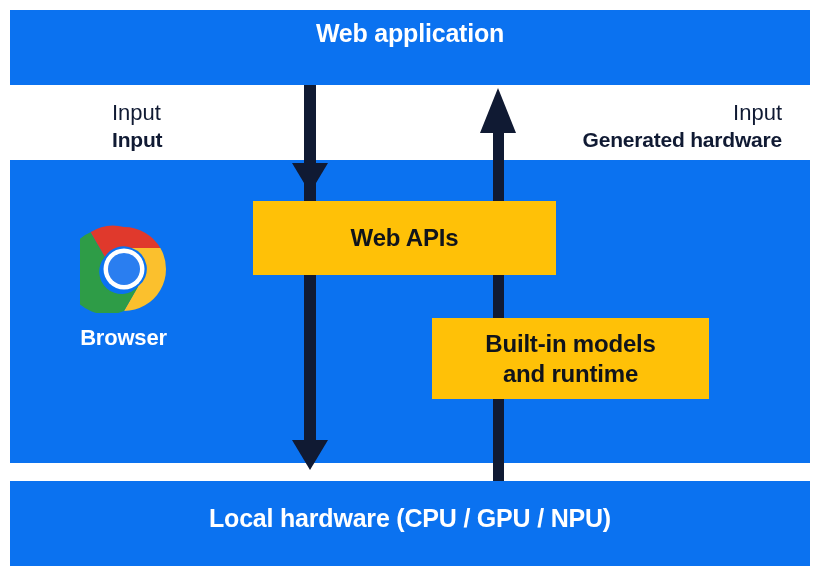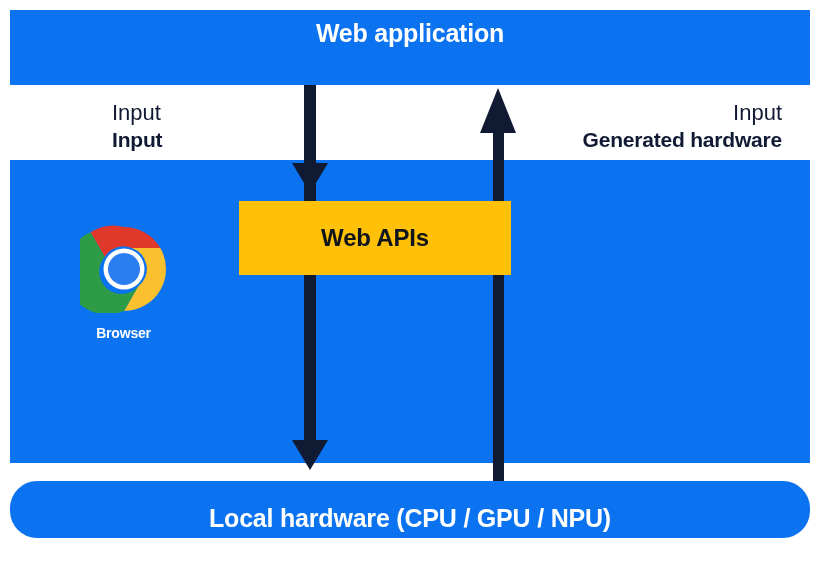--- a/index.html
+++ b/index.html
@@ -20,21 +20,21 @@
 
   
   .band {
     position: absolute;
     left: 10px;
     width: 800px;
     background: #0b72f0;
   }
   #band-web-application { top: 10px;  height: 75px; }
   #band-browser         { top: 160px; height: 303px; }
-  #band-local-hardware  { top: 481px; height: 57px; border-radius: 27px; }
+  #band-local-hardware  { top: 481px; height: 86px; }
 
   .band-title {
     position: absolute;
     left: 0;
     width: 100%;
     text-align: center;
     color: #ffffff;
     font-weight: 700;
     font-size: 25px;
     letter-spacing: -0.2px;
@@ -78,42 +78,42 @@
     left: 60px;
     top: 225px;
     width: 127px;
     text-align: center;
   }
   #chrome-icon { display: block; margin: 0 auto; }
   #browser-label {
     display: block;
     margin-top: 8px;
     color: #ffffff;
-    font-size: 14px;
+    font-size: 22px;
     font-weight: 700;
     letter-spacing: -0.2px;
   }
 
   
   .yellow-box {
     position: absolute;
     background: #ffc107;
     color: #10141c;
     display: flex;
     align-items: center;
     justify-content: center;
     text-align: center;
     font-weight: 700;
     letter-spacing: -0.2px;
     line-height: 1.22;
     z-index: 3;
   }
   #box-web-apis {
-    left: 239px; top: 201px;
-    width: 272px; height: 74px;
+    left: 253px; top: 201px;
+    width: 303px; height: 74px;
     font-size: 24px;
   }
   #box-builtin-models {
     left: 432px; top: 318px;
     width: 277px; height: 81px;
     font-size: 24px;
   }
 </style>
 </head>
 <body>
@@ -170,14 +170,20 @@
 
   <div class="flow-note" id="flow-output">
     <span class="flow-kind">Input</span>
     <span class="flow-value">Generated hardware</span>
   </div>
 
   <div class="yellow-box" id="box-web-apis">
     <span>Web APIs</span>
   </div>
 
+  <div class="yellow-box" id="box-builtin-models">
+    <span>
+      <span>Built-in models</span><br>
+      <span>and runtime</span>
+    </span>
+  </div>
 
 </div>
 
 </body></html>

